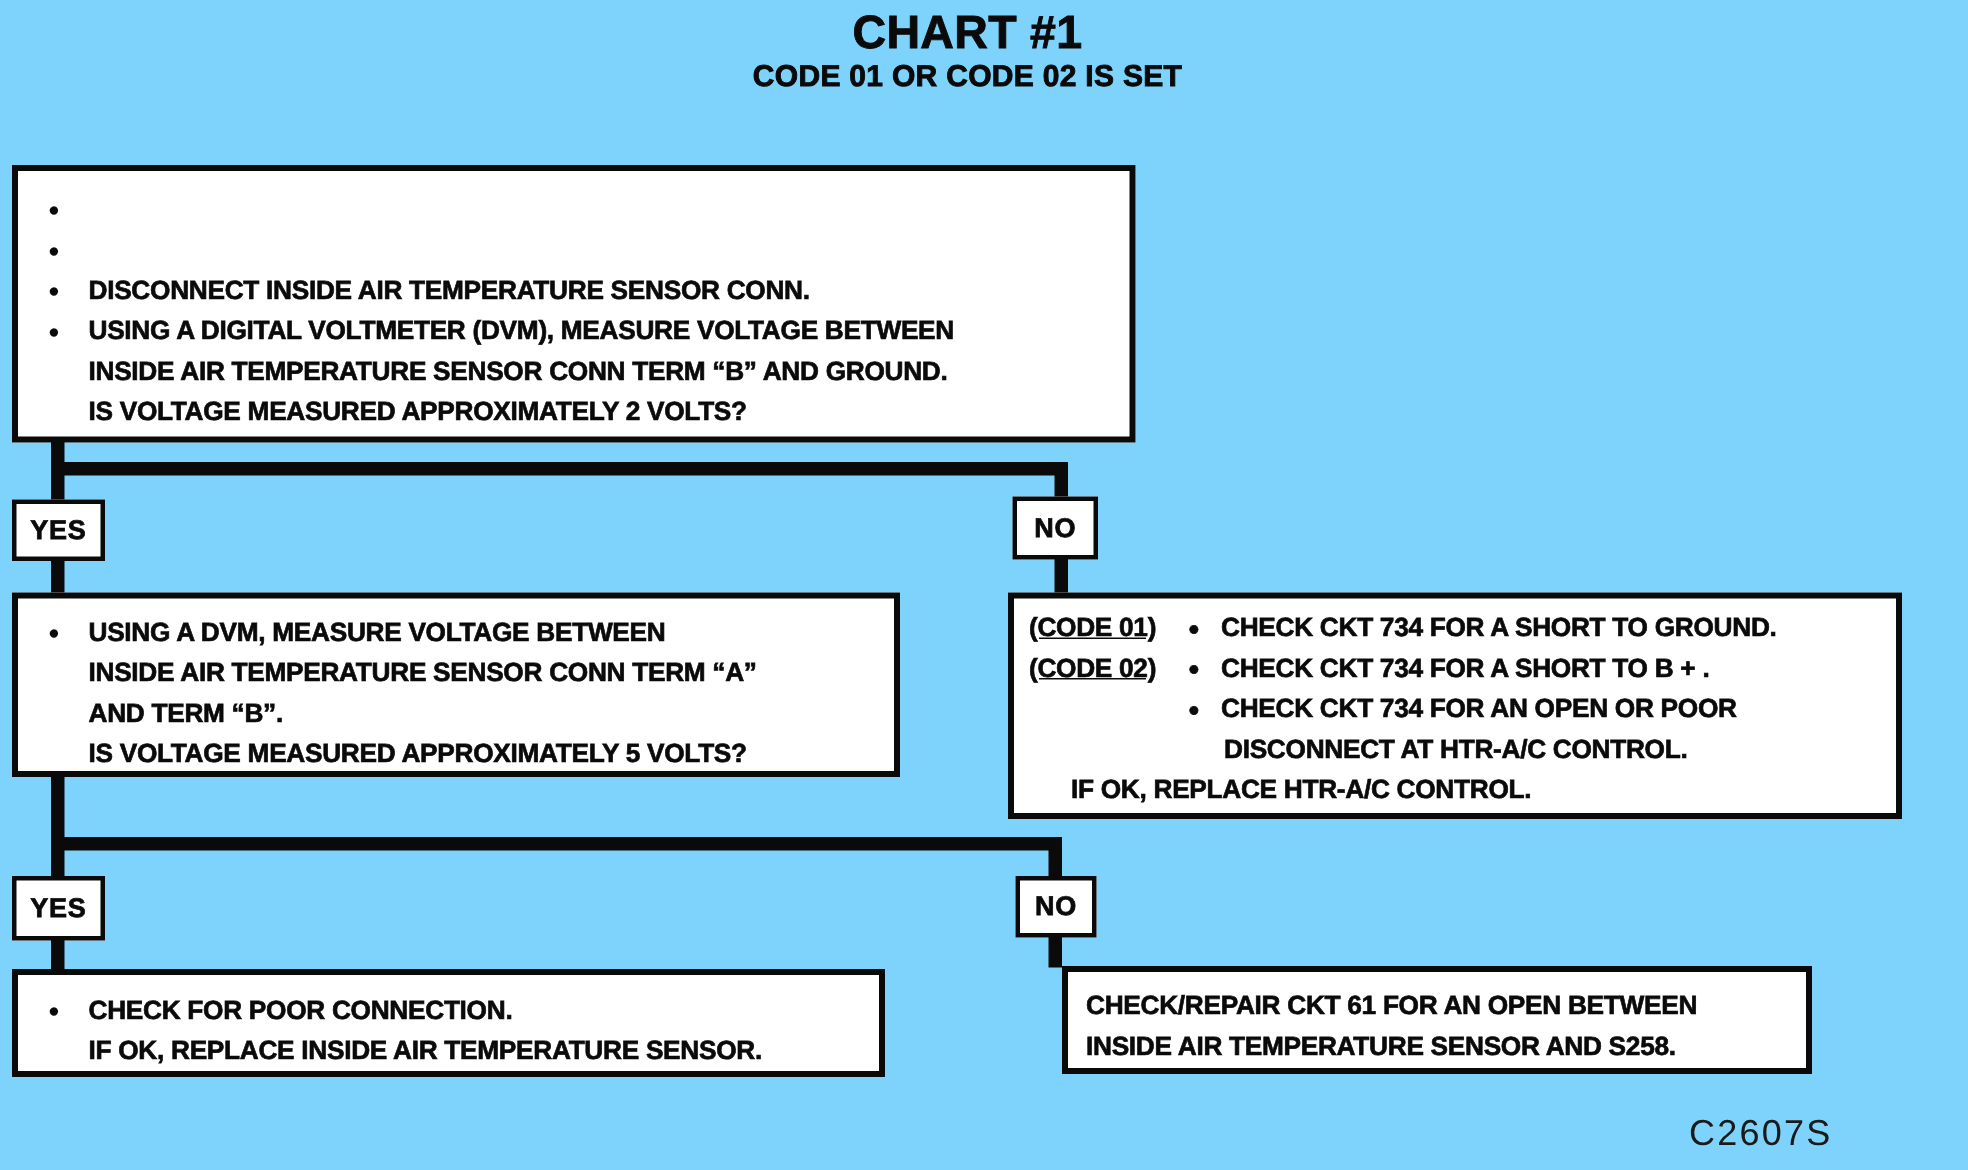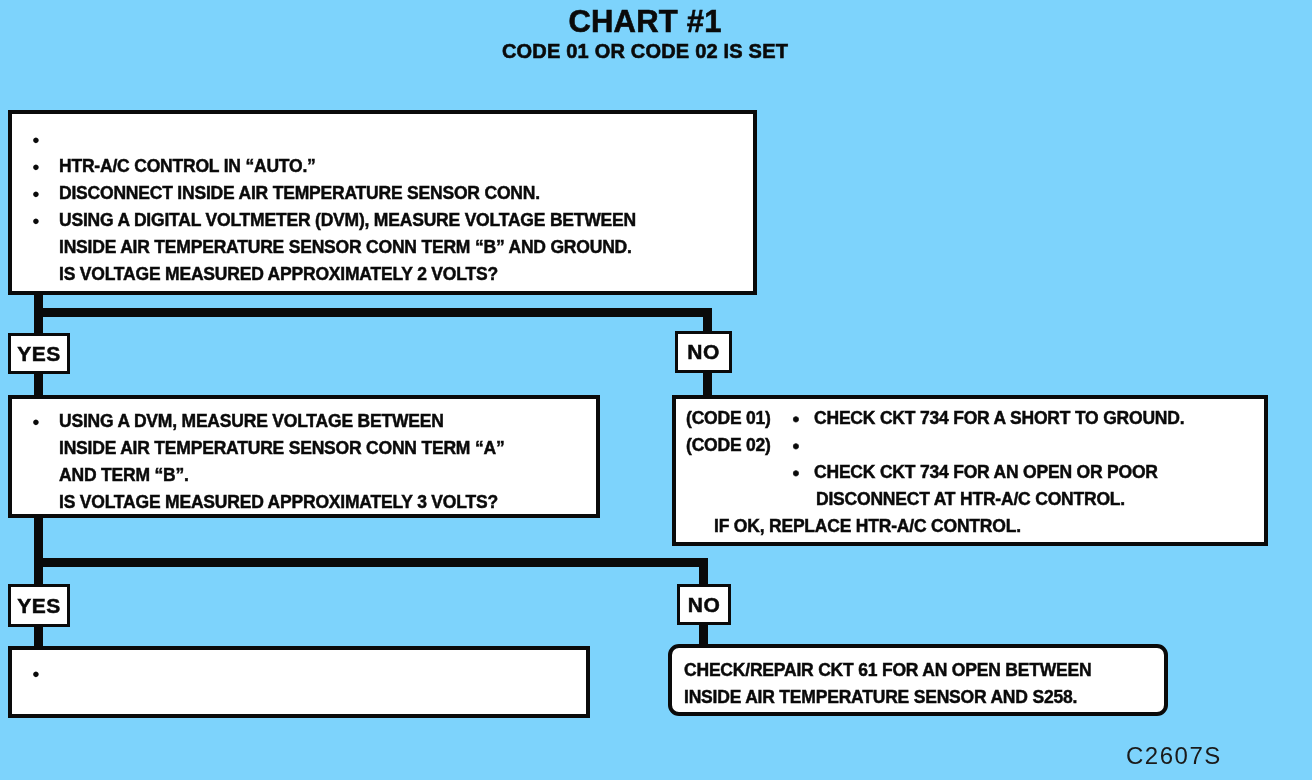--- a/index.html
+++ b/index.html
@@ -39,21 +39,21 @@
     -webkit-text-stroke: 0.45px #0a0a0a;
   }
   .decision {
     position: absolute;
     border: 3px solid #0a0a0a;
     background: #ffffff;
     box-sizing: border-box;
     display: flex;
     align-items: center;
     justify-content: center;
-    font-size: 21px;
+    font-size: 18px;
     letter-spacing: 0.5px;
     -webkit-text-stroke: 0.5px #0a0a0a;
   }
   .line {
     position: absolute;
     background: #0a0a0a;
   }
   .bullet-item {
     display: flex;
     align-items: flex-start;
@@ -65,24 +65,24 @@
     line-height: 27px;
     -webkit-text-stroke: 0;
   }
   .bullet-text {
     white-space: pre-line;
   }
   #start-box { left: 8px; top: 110px; width: 749px; height: 185px; padding: 12px 8px 0 20px; }
   #mid-yes-box { left: 8px; top: 395px; width: 592px; height: 123px; padding: 9px 8px 0 20px; }
   #mid-no-box { left: 672px; top: 395px; width: 596px; height: 151px; padding: 6px 6px 0 10px; }
   #bottom-yes-box { left: 8px; top: 646px; width: 582px; height: 72px; padding: 10px 8px 0 20px; }
-  #bottom-no-box { left: 668px; top: 644px; width: 500px; height: 72px; padding: 9px 6px 0 12px; border-radius: 11px; }
+  #bottom-no-box { left: 708px; top: 644px; width: 500px; height: 72px; padding: 9px 6px 0 12px; }
 
   .code-row { display: flex; align-items: flex-start; }
-  .code-prefix { width: 106px; flex: 0 0 106px; }
+  .code-prefix { width: 106px; flex: 0 0 106px; text-decoration: underline; }
   .code-bullet { width: 22px; flex: 0 0 22px; font-size: 13px; line-height: 27px; }
   .code-continuation { padding-left: 130px; }
   .code-footer { padding-left: 28px; }
 
   #yes1 { left: 8px;  top: 333px; width: 62px; height: 41px; }
   #no1  { left: 675px; top: 331px; width: 57px; height: 42px; }
   #yes2 { left: 8px;  top: 584px; width: 62px; height: 43px; }
   #no2  { left: 677px; top: 584px; width: 54px; height: 41px; }
 
   #figure-code {
@@ -102,21 +102,20 @@
 
   <div id="chart-title" class="heading">CHART #1</div>
   <div id="chart-subtitle" class="heading">CODE 01 OR CODE 02 IS SET</div>
 
   <div id="start-box" class="node">
     <div class="bullet-item">
       <span class="bullet-glyph">●</span>
     </div>
     <div class="bullet-item">
       <span class="bullet-glyph">●</span>
-      <span class="bullet-text">HTR-A/C CONTROL IN “AUTO.”</span>
     </div>
     <div class="bullet-item">
       <span class="bullet-glyph">●</span>
       <span class="bullet-text">DISCONNECT INSIDE AIR TEMPERATURE SENSOR CONN.</span>
     </div>
     <div class="bullet-item">
       <span class="bullet-glyph">●</span>
       <span class="bullet-text">USING A DIGITAL VOLTMETER (DVM), MEASURE VOLTAGE BETWEEN
 INSIDE AIR TEMPERATURE SENSOR CONN TERM “B” AND GROUND.
 IS VOLTAGE MEASURED APPROXIMATELY 2 VOLTS?</span>
@@ -132,33 +131,34 @@
 
   <div class="line" style="left:34px; top:372px; width:9px; height:24px;"></div>
   <div class="line" style="left:703px; top:371px; width:9px; height:25px;"></div>
 
   <div id="mid-yes-box" class="node">
     <div class="bullet-item">
       <span class="bullet-glyph">●</span>
       <span class="bullet-text">USING A DVM, MEASURE VOLTAGE BETWEEN
 INSIDE AIR TEMPERATURE SENSOR CONN TERM “A”
 AND TERM “B”.
-IS VOLTAGE MEASURED APPROXIMATELY 3 VOLTS?</span>
+IS VOLTAGE MEASURED APPROXIMATELY 5 VOLTS?</span>
     </div>
   </div>
 
   <div id="mid-no-box" class="node">
     <div class="code-row">
       <span class="code-prefix">(CODE 01)</span>
       <span class="code-bullet">●</span>
       <span>CHECK CKT 734 FOR A SHORT TO GROUND.</span>
     </div>
     <div class="code-row">
       <span class="code-prefix">(CODE 02)</span>
       <span class="code-bullet">●</span>
+      <span>CHECK CKT 734 FOR A SHORT TO B + .</span>
     </div>
     <div class="code-row">
       <span class="code-prefix"></span>
       <span class="code-bullet">●</span>
       <span>CHECK CKT 734 FOR AN OPEN OR POOR</span>
     </div>
     <div class="code-continuation">DISCONNECT AT HTR-A/C CONTROL.</div>
     <div class="code-footer">IF OK, REPLACE HTR-A/C CONTROL.</div>
   </div>
 
@@ -168,20 +168,22 @@
 
   <div id="yes2" class="decision">YES</div>
   <div id="no2" class="decision">NO</div>
 
   <div class="line" style="left:34px; top:625px; width:9px; height:22px;"></div>
   <div class="line" style="left:699px; top:623px; width:9px; height:22px;"></div>
 
   <div id="bottom-yes-box" class="node">
     <div class="bullet-item">
       <span class="bullet-glyph">●</span>
+      <span class="bullet-text">CHECK FOR POOR CONNECTION.
+IF OK, REPLACE INSIDE AIR TEMPERATURE SENSOR.</span>
     </div>
   </div>
 
   <div id="bottom-no-box" class="node">
     <div class="bullet-text">CHECK/REPAIR CKT 61 FOR AN OPEN BETWEEN
 INSIDE AIR TEMPERATURE SENSOR AND S258.</div>
   </div>
 
   <div id="figure-code">C2607S</div>
 

